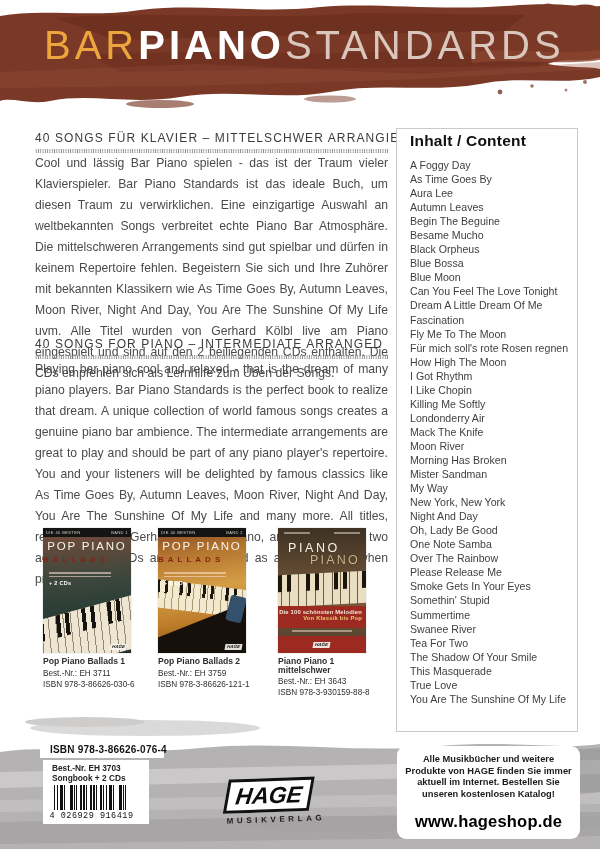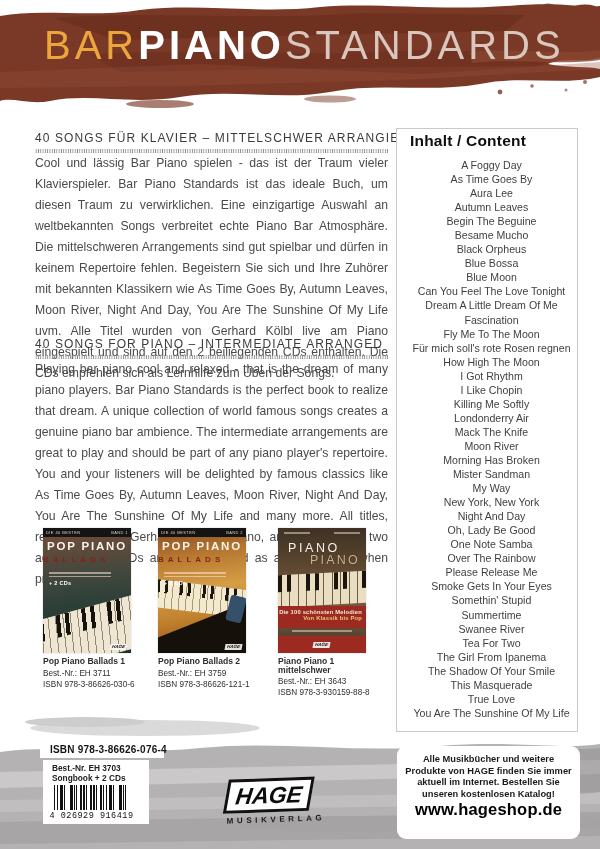--- a/index.html
+++ b/index.html
@@ -23,30 +23,30 @@
     background-image:radial-gradient(circle,#8b8b8b 0.7px,rgba(0,0,0,0) 0.8px);
     background-size:2.3px 2.1px;}
   .para{position:absolute;left:35px;width:353px;font-size:12.2px;line-height:21px;
     color:#4a4a4a;text-align:justify;}
 
   
   .content-box{position:absolute;left:396px;top:128px;width:182px;height:604px;
     border:1.5px solid #c9c9c9;box-sizing:border-box;background:#fff;padding:3px 4px 0 13px;}
   .content-title{font-size:15.5px;font-weight:700;color:#101010;margin:0 0 8px 0;letter-spacing:.2px;}
   .song-list{list-style:none;margin:0;padding:0;}
-  .song-list li{font-size:10.6px;line-height:14.05px;color:#3f3f3f;white-space:nowrap;text-align:center;}
+  .song-list li{font-size:10.6px;line-height:14.05px;color:#3f3f3f;white-space:nowrap;}
 
   
   .cover{position:absolute;top:528px;width:88px;height:125px;overflow:hidden;
     box-shadow:0 0 1px rgba(0,0,0,.35);}
   .cv-topband{position:absolute;left:0;top:0;right:0;height:9px;background:#141414;
     display:flex;justify-content:space-between;align-items:center;padding:0 3px;box-sizing:border-box;}
   .cv-topband span{font-size:4px;letter-spacing:.4px;color:#d8cfc4;white-space:nowrap;}
   .cv-title{position:absolute;left:0;right:0;top:12px;text-align:center;color:#f7f4ec;
-    font-size:11.5px;letter-spacing:1.8px;white-space:nowrap;font-weight:700;}
+    font-size:11.5px;letter-spacing:1.8px;white-space:nowrap;font-weight:400;}
   .cv-sub{position:absolute;left:0;right:0;top:27px;color:#8a1f16;
     font-size:8px;letter-spacing:4px;white-space:nowrap;font-weight:700;}
   .cv-microlines i{display:block;height:1.6px;background:rgba(255,230,220,.55);margin:2px 0 0 6px;}
   .cv-microlines{position:absolute;left:0;top:42px;right:20px;}
   .cv-cds{position:absolute;left:6px;top:52px;color:#fff;font-size:5.5px;font-weight:700;letter-spacing:.3px;}
   .cv-keys{position:absolute;left:-12px;bottom:-6px;width:120px;height:52px;transform:rotate(-15deg);
     background:repeating-linear-gradient(99deg,#eee5d2 0 6.5px,#948a72 6.5px 7.5px);}
   .cv-keys:before{content:"";position:absolute;left:0;top:0;right:0;height:42%;
     background:repeating-linear-gradient(99deg,rgba(0,0,0,0) 0 4px,#15130d 4px 8px,rgba(0,0,0,0) 8px 13px,#15130d 13px 17px,rgba(0,0,0,0) 17px 26px);}
   .cv-logo{position:absolute;right:4px;bottom:3px;width:17px;height:6px;background:rgba(250,248,244,.9);
@@ -99,21 +99,21 @@
     font-family:"Liberation Mono",monospace;font-size:8.5px;color:#111;letter-spacing:.5px;white-space:nowrap;}
   .hage{position:absolute;left:226px;top:778px;transform:rotate(-2deg);text-align:center;}
   .hage-box{width:80px;height:28px;background:#fff;border:3px solid #111;transform:skewX(-12deg);
     display:flex;align-items:center;justify-content:center;}
   .hage-box span{display:block;transform:skewX(3deg);font-weight:700;font-style:italic;font-size:23px;
     color:#0d0d0d;letter-spacing:0;}
   .hage-sub{margin-top:3px;font-size:8px;font-weight:700;letter-spacing:3.6px;color:#1c1c1c;white-space:nowrap;}
   .promo{position:absolute;left:397px;top:746px;width:183px;height:93px;background:#fff;border-radius:9px;
     box-sizing:border-box;padding:8px 5px 0;text-align:center;}
   .promo-text{font-size:9.3px;font-weight:700;color:#1a1a1a;line-height:11.5px;}
-  .promo-url{font-size:16.5px;font-weight:700;color:#000;margin-top:0;letter-spacing:.2px;}
+  .promo-url{font-size:16.5px;font-weight:700;color:#000;margin-top:12px;letter-spacing:.2px;}
 </style>
 </head>
 <body>
 
 <svg id="header-art" width="600" height="118" viewBox="0 0 600 118">
   <path fill="#7A3927" d="M0,16 C40,8 90,18 140,10 C200,3 260,14 320,7 C380,2 440,12 520,5 C560,2 590,8 600,6
     L600,58 C580,63 562,57 548,64 C566,68 588,66 600,69 L600,77
     C560,86 520,75 480,84 C430,93 380,82 330,92 C280,101 230,88 180,97
     C130,105 90,93 50,101 C30,105 12,97 0,101 Z"></path>
   <path fill="#5E2513" opacity="0.40" d="M55,18 C150,10 260,21 360,13 L525,15 L505,31 L320,35 L115,40 Z"></path>
@@ -173,21 +173,20 @@
     <li>Night And Day</li>
     <li>Oh, Lady Be Good</li>
     <li>One Note Samba</li>
     <li>Over The Rainbow</li>
     <li>Please Release Me</li>
     <li>Smoke Gets In Your Eyes</li>
     <li>Somethin' Stupid</li>
     <li>Summertime</li>
     <li>Swanee River</li>
     <li>Tea For Two</li>
-    <li>The Girl From Ipanema</li>
     <li>The Shadow Of Your Smile</li>
     <li>This Masquerade</li>
     <li>True Love</li>
     <li>You Are The Sunshine Of My Life</li>
   </ul>
 </div>
 
 <div class="cover cover1" style="left:43px">
   <div class="cv-keys"></div>
   <div class="cv-topband">

